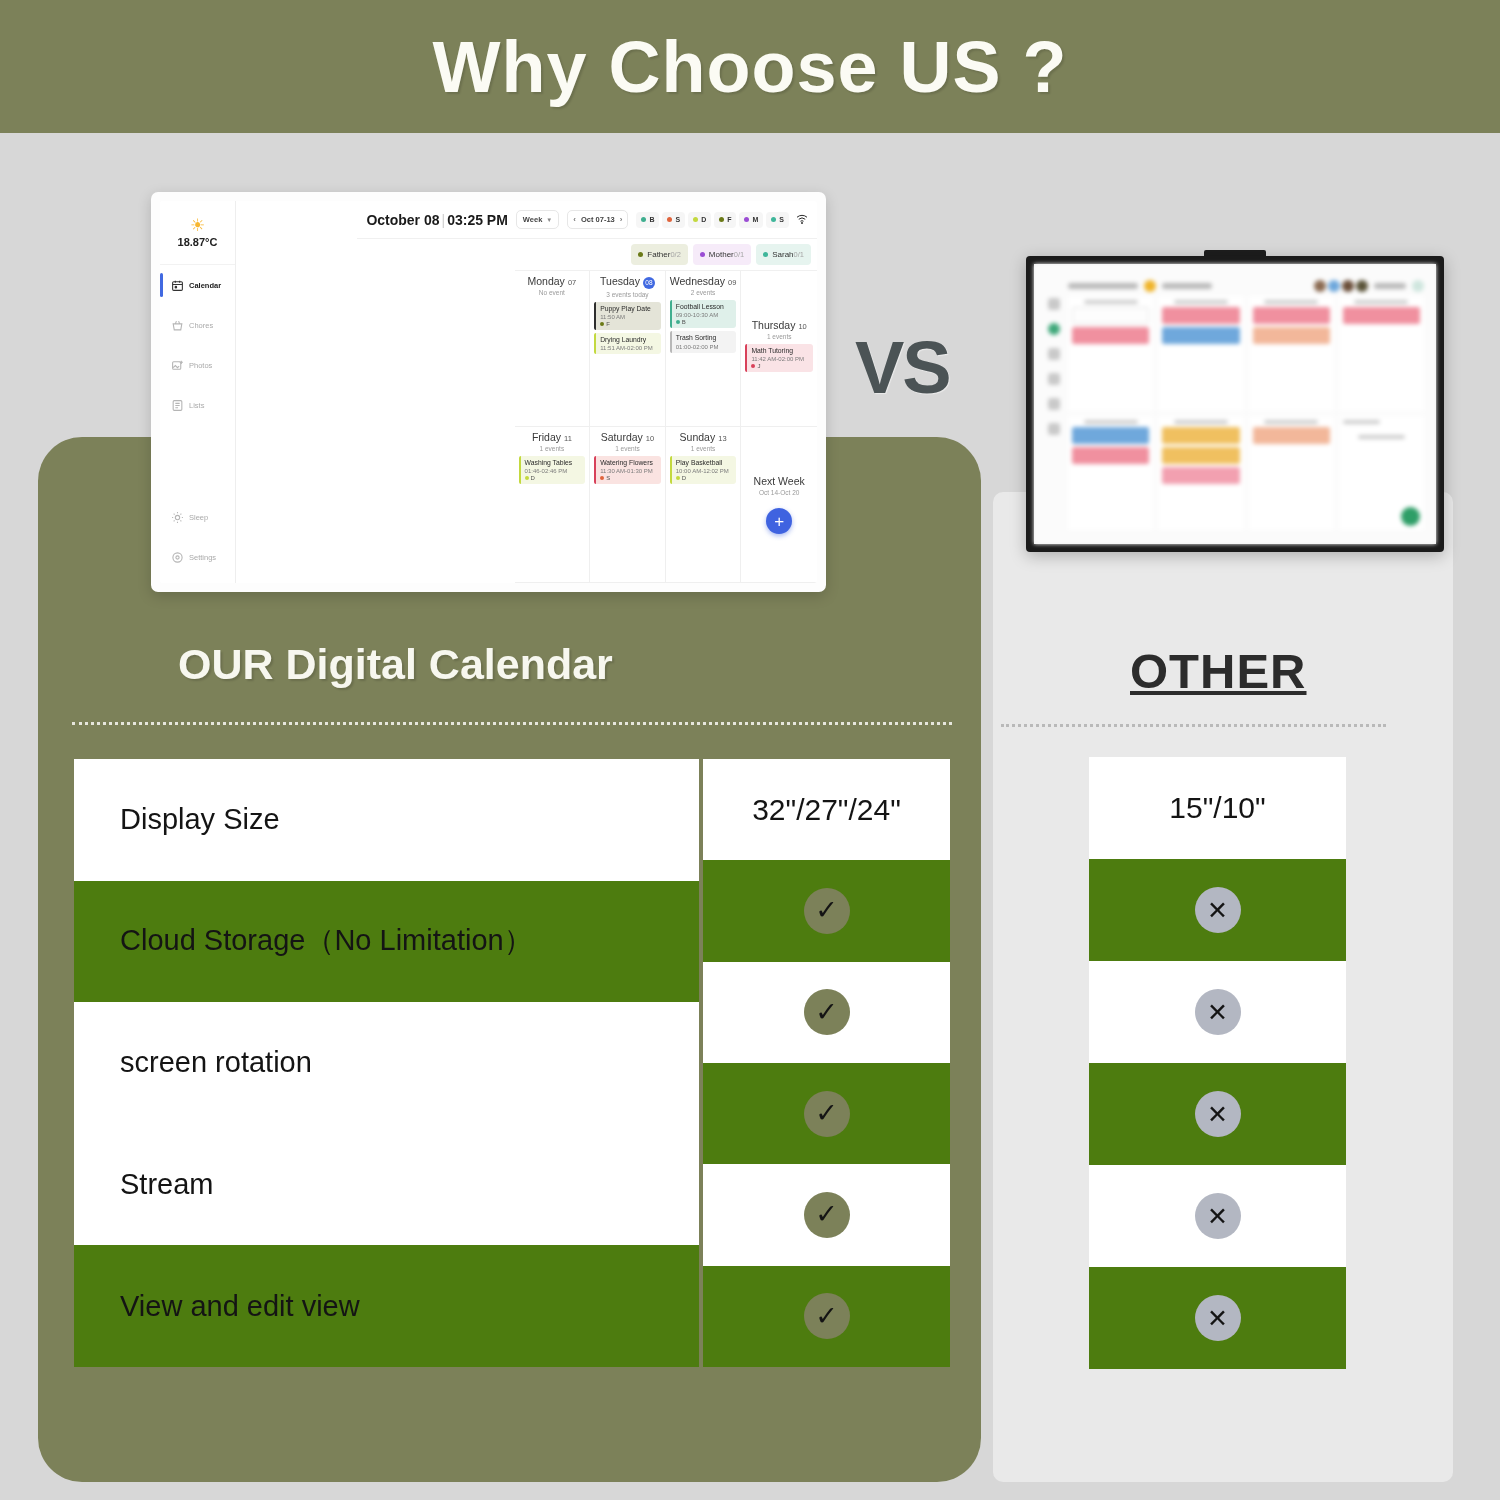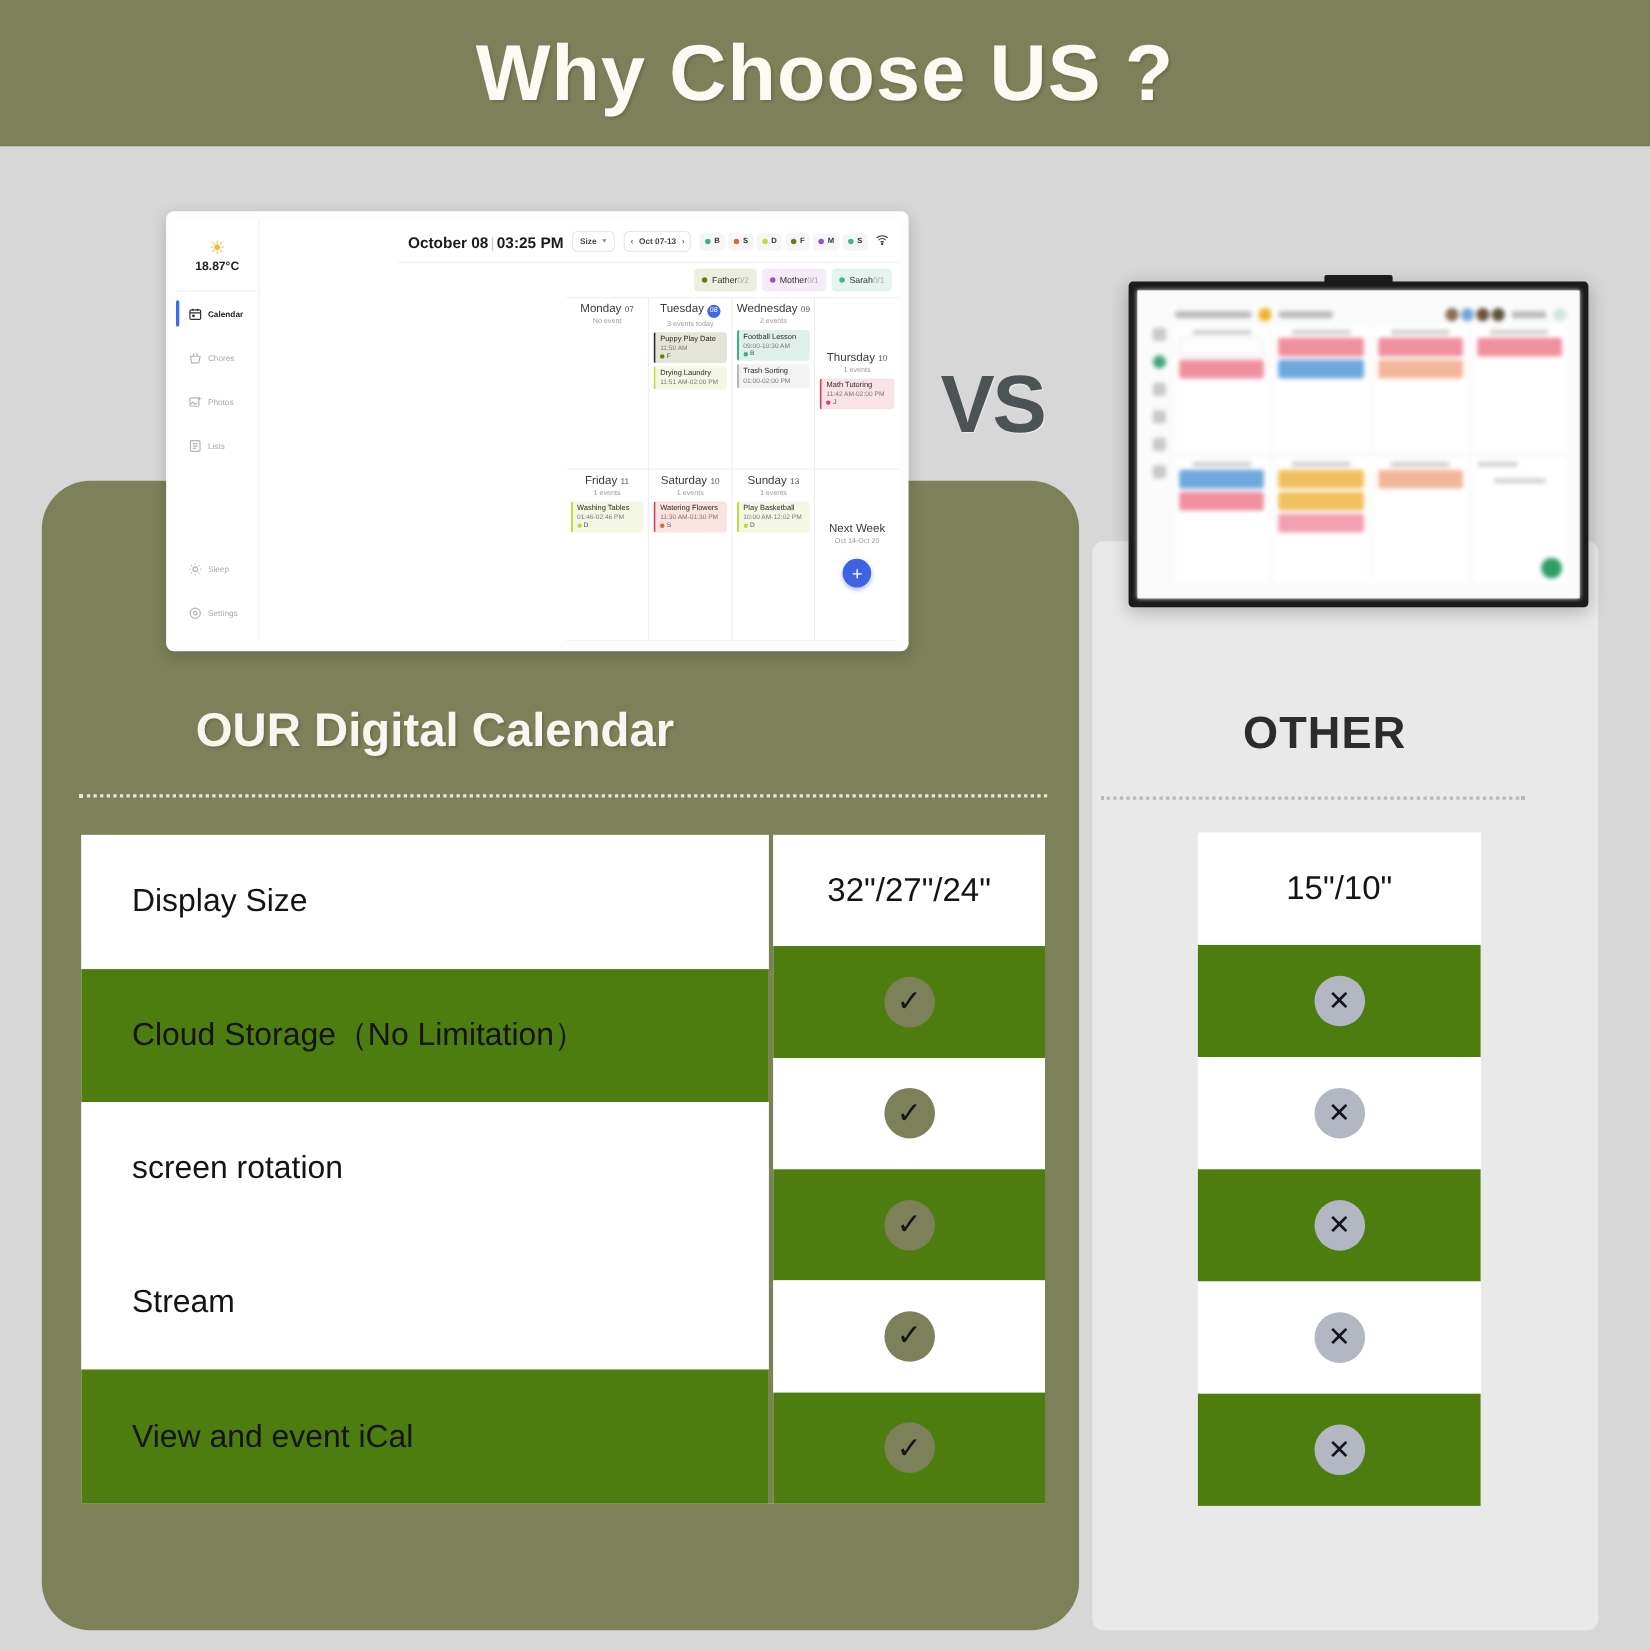--- a/index.html
+++ b/index.html
@@ -206,22 +206,23 @@
   .b-fab { width: 19px; height: 19px; border-radius: 50%; background: #2e9e67; align-self: flex-end; margin-top: auto; }
 
   
   .col-title-our {
     position: absolute; left: 178px; top: 640px;
     font-size: 43px; font-weight: bold; color: #f7f7ef;
     text-shadow: 2px 2px 2px rgba(0,0,0,.14);
   }
   .col-title-other {
     position: absolute; left: 1130px; top: 643px;
-    font-size: 41px; font-weight: bold; color: #2c2c2c;
+    font-size: 49px; font-weight: bold; color: #2c2c2c;
     letter-spacing: 1px;
+    text-decoration: underline;
   }
   .divider-our {
     position: absolute; left: 72px; top: 722px; width: 880px;
     border-top: 3px dotted #e6e6dc;
   }
   .divider-other {
     position: absolute; left: 1001px; top: 724px; width: 385px;
     border-top: 3px dotted #b9b9b9;
   }
 
@@ -334,21 +335,21 @@
       </div>
     </div>
 
     <div class="cal-main">
 
       <div class="cal-topbar">
         <div class="cal-date">
           <span>October 08</span><span class="sep">|</span><span>03:25 PM</span>
         </div>
         <div class="pill">
-          <span>Size</span>
+          <span>Week</span>
           <span class="chev">▼</span>
         </div>
         <div class="pill nav-pill">
           <span class="nav-arrow">‹</span>
           <span>Oct 07-13</span>
           <span class="nav-arrow">›</span>
         </div>
         <div class="tags">
           <div class="tag">
               <span class="dot" style="background:#3fae8f"></span>
@@ -621,21 +622,21 @@
     <div class="trow odd">
         <div class="feat-label">Cloud Storage（No Limitation）</div>
       </div>
     <div class="trow even">
         <div class="feat-label">screen rotation</div>
       </div>
     <div class="trow even">
         <div class="feat-label">Stream</div>
       </div>
     <div class="trow odd">
-        <div class="feat-label">View and event iCal</div>
+        <div class="feat-label">View and edit view</div>
       </div>
   </div>
   <div class="our-right">
     <div class="trow even">
         <div class="val-cell">
           <span class="val-text">32"/27"/24"</span>
         </div>
       </div>
     <div class="trow odd">
         <div class="val-cell">

